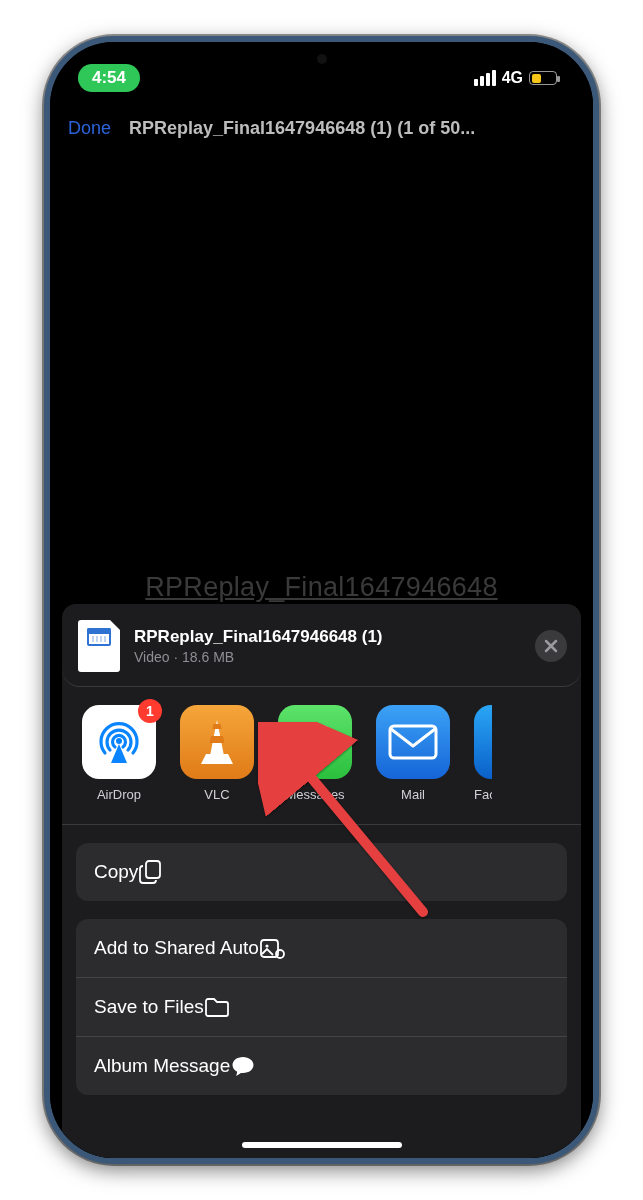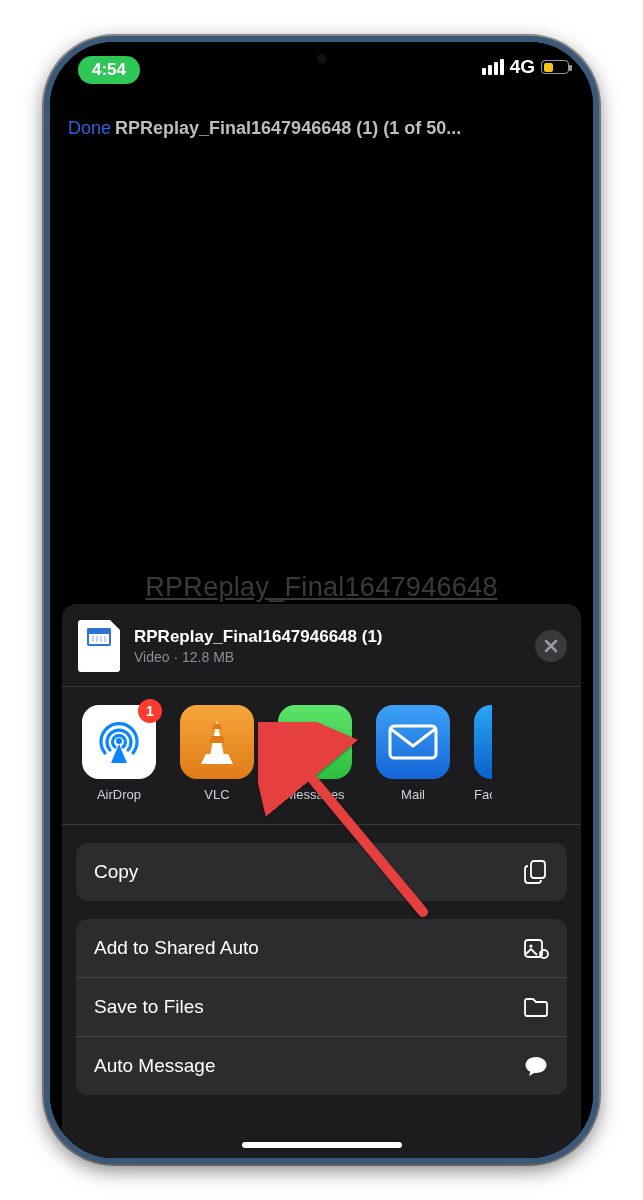--- a/index.html
+++ b/index.html
@@ -45,26 +45,26 @@
     position: absolute;
     inset: 0;
     background: #000;
     color: #fff;
     overflow: hidden;
   }
   
   .status {
     position: absolute;
     top: 14px;
-    left: 0; right: 0;
+    left: 0; right: 12px;
     height: 44px;
     z-index: 40;
     display: flex;
     justify-content: space-between;
-    align-items: flex-start;
+    align-items: center;
     padding: 0 28px;
   }
   .time-pill {
     background: #30c759;
     color: #fff;
     font-weight: 600;
     font-size: 17px;
     padding: 4px 14px;
     border-radius: 18px;
   }
@@ -73,21 +73,21 @@
     align-items: center;
     gap: 6px;
     transform: translateX(4px);
   }
   .sig-bars { display: flex; align-items: flex-end; gap: 2px; }
   .sig-bars span { width: 4px; background:#fff; border-radius:1px; }
   .sig-bars span:nth-child(1){height:7px;}
   .sig-bars span:nth-child(2){height:10px;}
   .sig-bars span:nth-child(3){height:13px;}
   .sig-bars span:nth-child(4){height:16px;}
-  .net { font-size:19px; font-weight:600; color:#fff; }
+  .net { font-size:16px; font-weight:600; color:#fff; }
   .battery {
     width: 28px; height: 14px;
     border: 1.5px solid rgba(255,255,255,0.6);
     border-radius: 4px;
     position: relative;
     display:flex; align-items:center;
   }
   .battery::after{
     content:""; position:absolute; right:-4px; top:4px; width:3px; height:6px;
     background: rgba(255,255,255,0.6); border-radius:1px;
@@ -98,21 +98,21 @@
     background:#f5c518; border-radius:2px;
   }
   
   .navbar {
     position:absolute; top:62px; left:0; right:0;
     height:48px; display:flex; align-items:center;
     padding: 0 18px; gap:4px;
     color:#a0a0a0;
   }
   .done { color:#2c62d9; font-size:18px; }
-  .navtitle { font-size:18px; font-weight:600; color:#bdbdbd; white-space:nowrap; overflow:hidden; }
+  .navtitle { font-size:18px; font-weight:600; color:#bdbdbd; white-space:nowrap; overflow:hidden;margin-left:14px; }
   .bg-filename {
     position:absolute;
     top:530px; left:0; right:0;
     text-align:center;
     font-size:27px;
     color:#3a3a3a;
     font-weight:400;
     letter-spacing:0.3px;
     text-decoration:underline;
   }
@@ -124,20 +124,21 @@
     background:#1c1c1e;
     border-top-left-radius: 14px;
     border-top-right-radius: 14px;
     overflow:hidden;
   }
   .share-header {
     display:flex; align-items:center;
     padding: 16px 14px 14px 16px;
     gap: 14px;
     border-bottom: 0.5px solid #3a3a3c;
+    border-radius: 18px;
   }
   .file-thumb {
     width:42px; height:52px; background:#fff; border-radius:3px;
     position:relative;
     flex:0 0 auto;
     display:flex; align-items:flex-start; justify-content:center;
   }
   .file-thumb::before{
     content:""; position:absolute; top:0; right:0;
     border-style:solid; border-width:0 10px 10px 0;
@@ -204,21 +205,21 @@
   .app-partial .app-label{ text-align:left; white-space:nowrap;}
   
   .actions-wrap { padding: 18px 14px 0; }
   .action-block {
     background:#2c2c2e;
     border-radius:12px;
     margin-bottom:18px;
     overflow:hidden;
   }
   .action-row {
-    display:flex; align-items:center; justify-content:space-between;
+    display:flex; align-items:center; justify-content:flex-start;
     padding: 16px 18px;
     font-size:19px; color:#fff;
   }
   .action-block .action-row + .action-row {
     border-top: 0.5px solid #444446;
   }
   .action-icon { width:26px; height:26px; color:#fff; display:flex; align-items:center; justify-content:center;}
   
   .arrow {
     position:absolute;
@@ -263,21 +264,21 @@
 
     <div class="bg-filename">RPReplay_Final1647946648</div>
 
     <div class="share-sheet">
       <div class="share-header">
         <div class="file-thumb">
             <div class="inner"></div>
           </div>
         <div class="file-meta">
           <div class="file-name">RPReplay_Final1647946648 (1)</div>
-          <div class="file-sub">Video · 12.8 MB</div>
+          <div class="file-sub">Video · 18.6 MB</div>
         </div>
         <div class="close-btn">
           <svg width="14" height="14" viewBox="0 0 14 14">
               <path d="M2 2 L12 12 M12 2 L2 12" stroke="#9a9a9e" stroke-width="2.5" stroke-linecap="round"></path>
             </svg>
         </div>
       </div>
 
       <div class="app-row">
         <div class="app-item">
@@ -360,21 +361,21 @@
           </div>
           <div class="action-row">
             <span>Save to Files</span>
             <span class="action-icon">
               <svg width="26" height="22" viewBox="0 0 26 22" fill="none" stroke="#fff" stroke-width="1.8">
                 <path d="M2 5 a2 2 0 0 1 2 -2 h6 l3 3 h9 a2 2 0 0 1 2 2 v10 a2 2 0 0 1 -2 2 H4 a2 2 0 0 1 -2 -2 Z"></path>
               </svg>
             </span>
           </div>
           <div class="action-row">
-            <span>Auto Message</span>
+            <span>Album Message</span>
             <span class="action-icon">
               <svg width="24" height="22" viewBox="0 0 24 22">
                 <path d="M12 2 C6 2 1.5 5.6 1.5 10 C1.5 12.9 3.4 15.4 6.2 16.8 L5.2 21 L10 18 C10.6 18.1 11.3 18.1 12 18.1 C18 18.1 22.5 14.5 22.5 10.1 C22.5 5.7 18 2 12 2 Z" fill="#fff"></path>
               </svg>
             </span>
           </div>
         </div>
       </div>
     </div>
 

